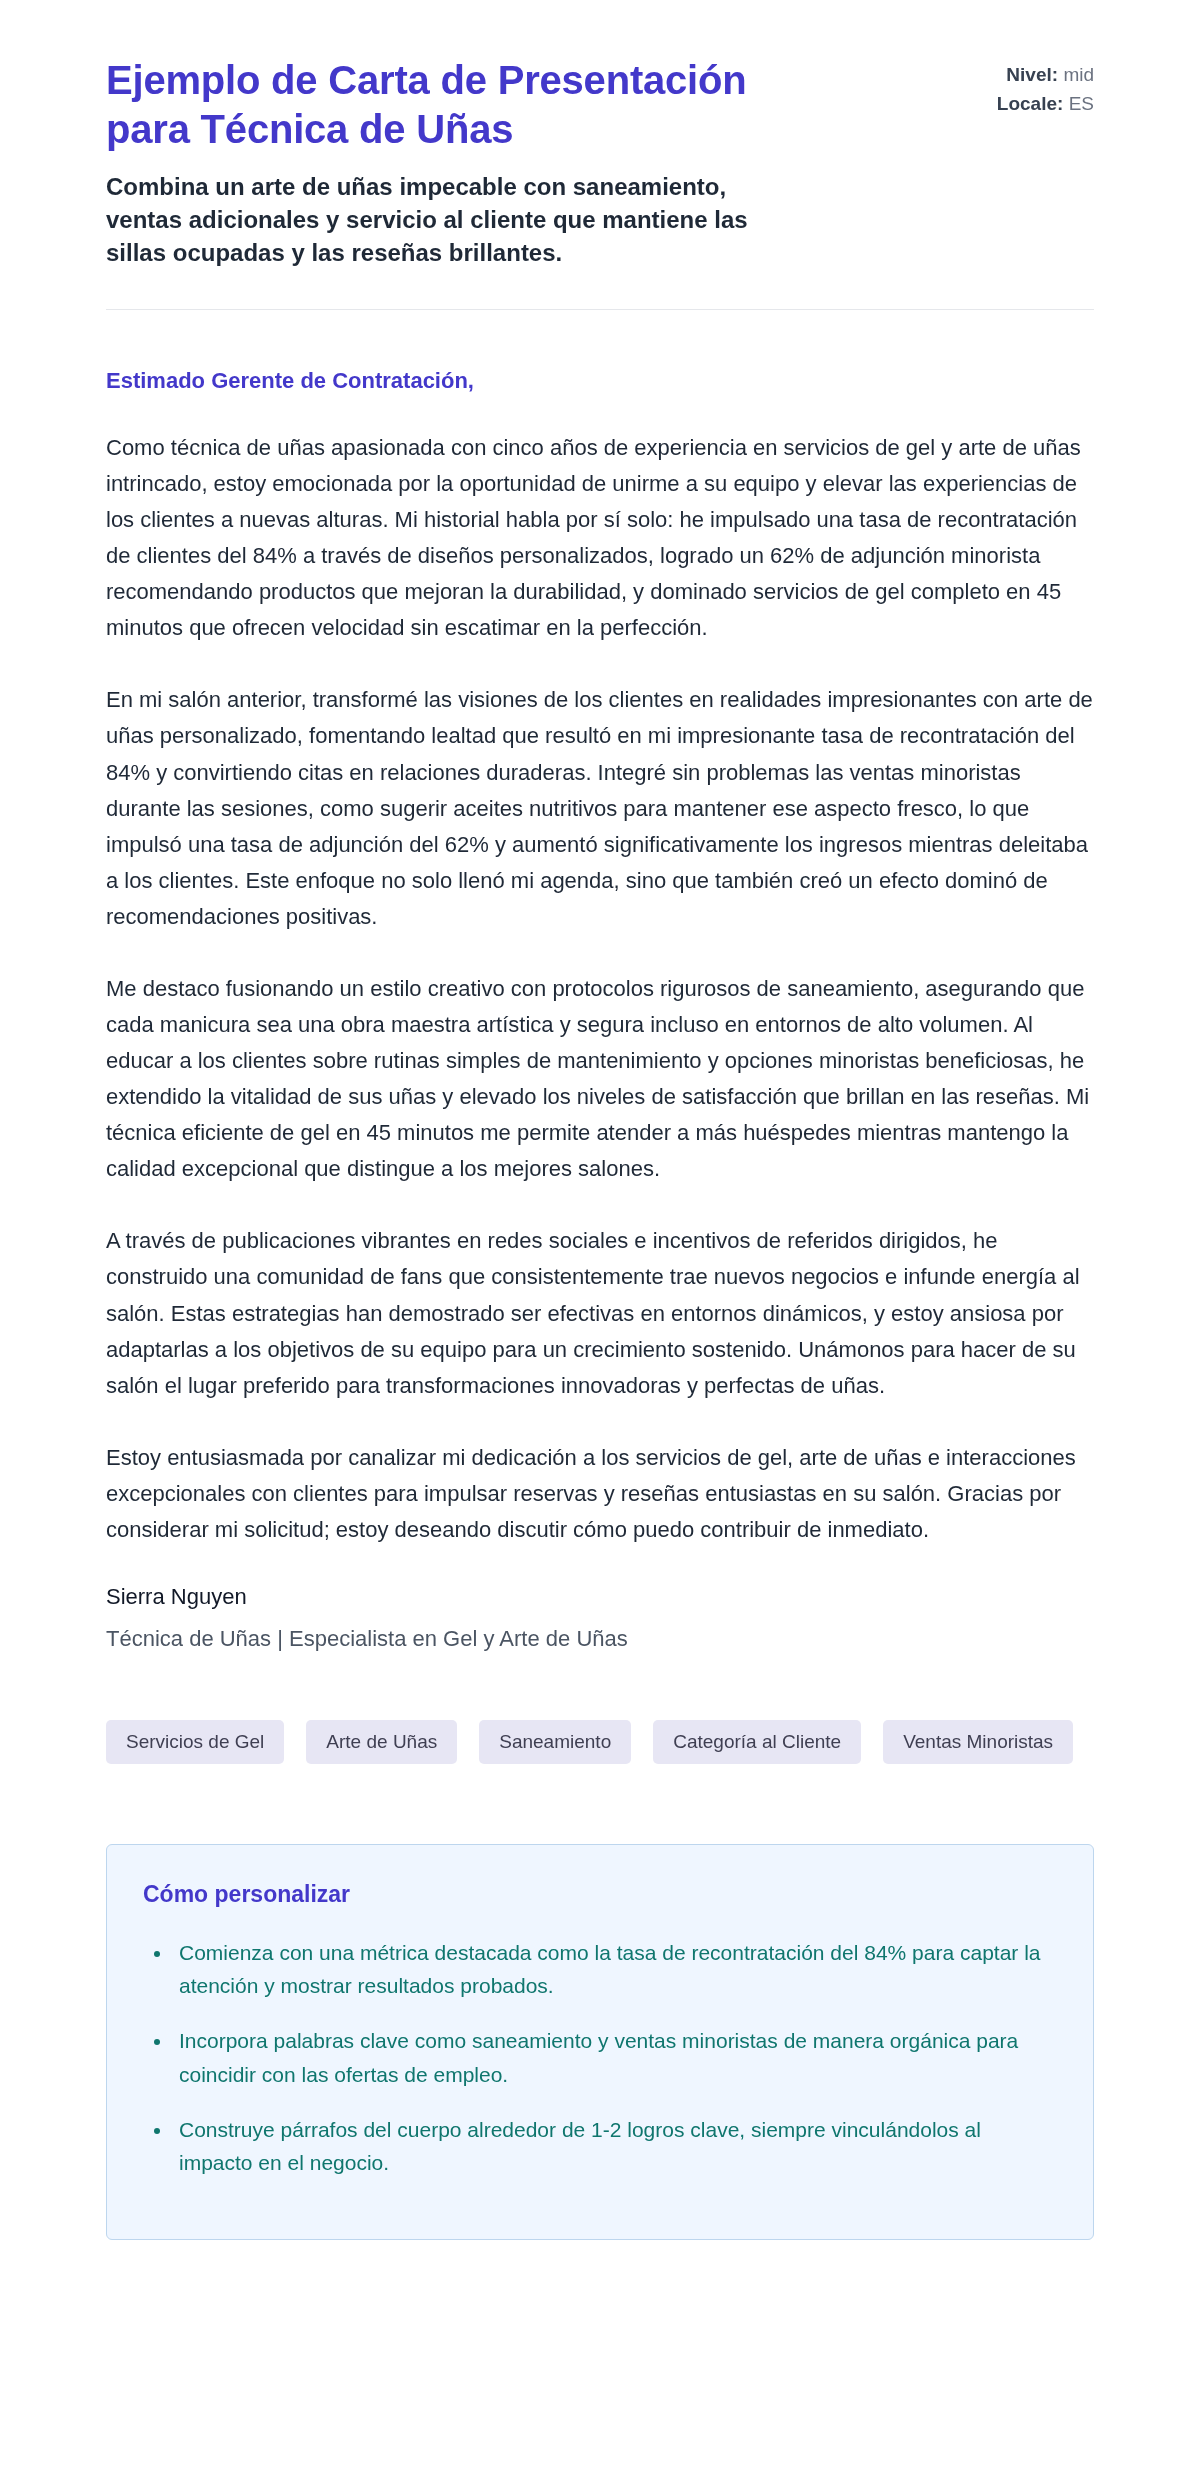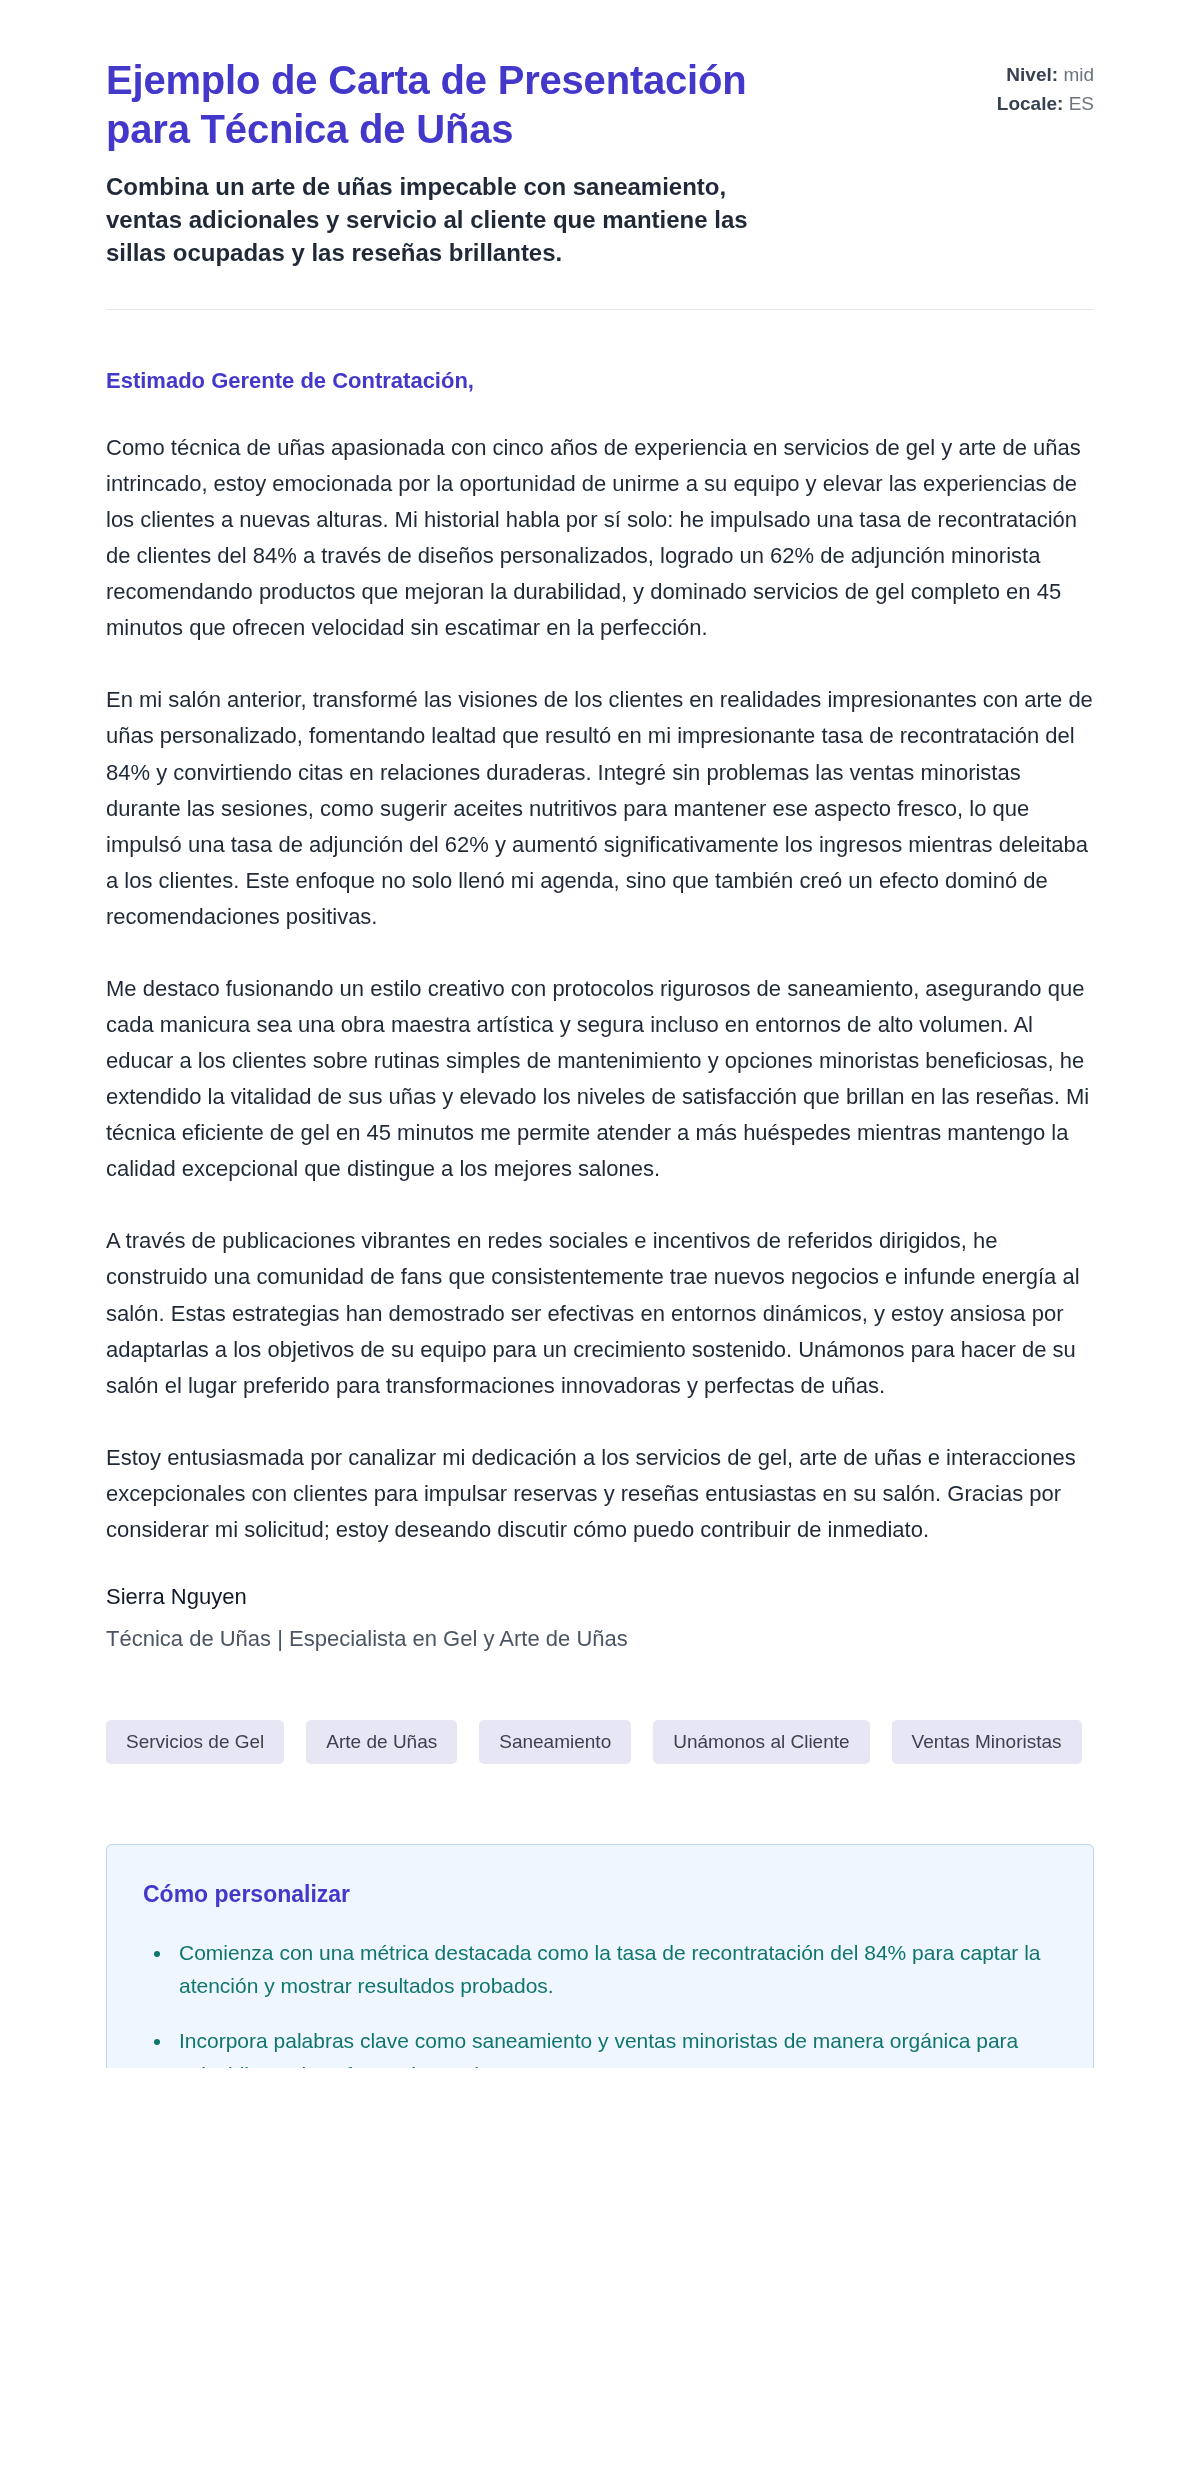--- a/index.html
+++ b/index.html
@@ -4,21 +4,21 @@
 <style>
   html, body {
     margin: 0;
     padding: 0;
     background: #ffffff;
     font-family: "Liberation Sans", "DejaVu Sans", sans-serif;
     color: #1f2937;
   }
   .page {
     width: 1200px;
-    height: 2068px;
+    height: 2482px;
     overflow: hidden;
     box-sizing: border-box;
     background: #ffffff;
   }
   .container {
     width: 988px;
     margin: 0 auto;
     padding-top: 56px;
     box-sizing: border-box;
   }
@@ -165,21 +165,21 @@
       <p class="body-paragraph">Estoy entusiasmada por canalizar mi dedicación a los servicios de gel, arte de uñas e interacciones excepcionales con clientes para impulsar reservas y reseñas entusiastas en su salón. Gracias por considerar mi solicitud; estoy deseando discutir cómo puedo contribuir de inmediato.</p>
 
       <p class="signature-name">Sierra Nguyen</p>
       <p class="signature-title">Técnica de Uñas | Especialista en Gel y Arte de Uñas</p>
     </div>
 
     <div class="tags">
       <span class="tag">Servicios de Gel</span>
       <span class="tag">Arte de Uñas</span>
       <span class="tag">Saneamiento</span>
-      <span class="tag">Unámonos al Cliente</span>
+      <span class="tag">Categoría al Cliente</span>
       <span class="tag">Ventas Minoristas</span>
     </div>
 
     <div class="tipbox">
       <h2 class="tipbox-title">Cómo personalizar</h2>
       <ul>
         <li>Comienza con una métrica destacada como la tasa de recontratación del 84% para captar la atención y mostrar resultados probados.</li>
         <li>Incorpora palabras clave como saneamiento y ventas minoristas de manera orgánica para coincidir con las ofertas de empleo.</li>
         <li>Construye párrafos del cuerpo alrededor de 1-2 logros clave, siempre vinculándolos al impacto en el negocio.</li>
       </ul>

